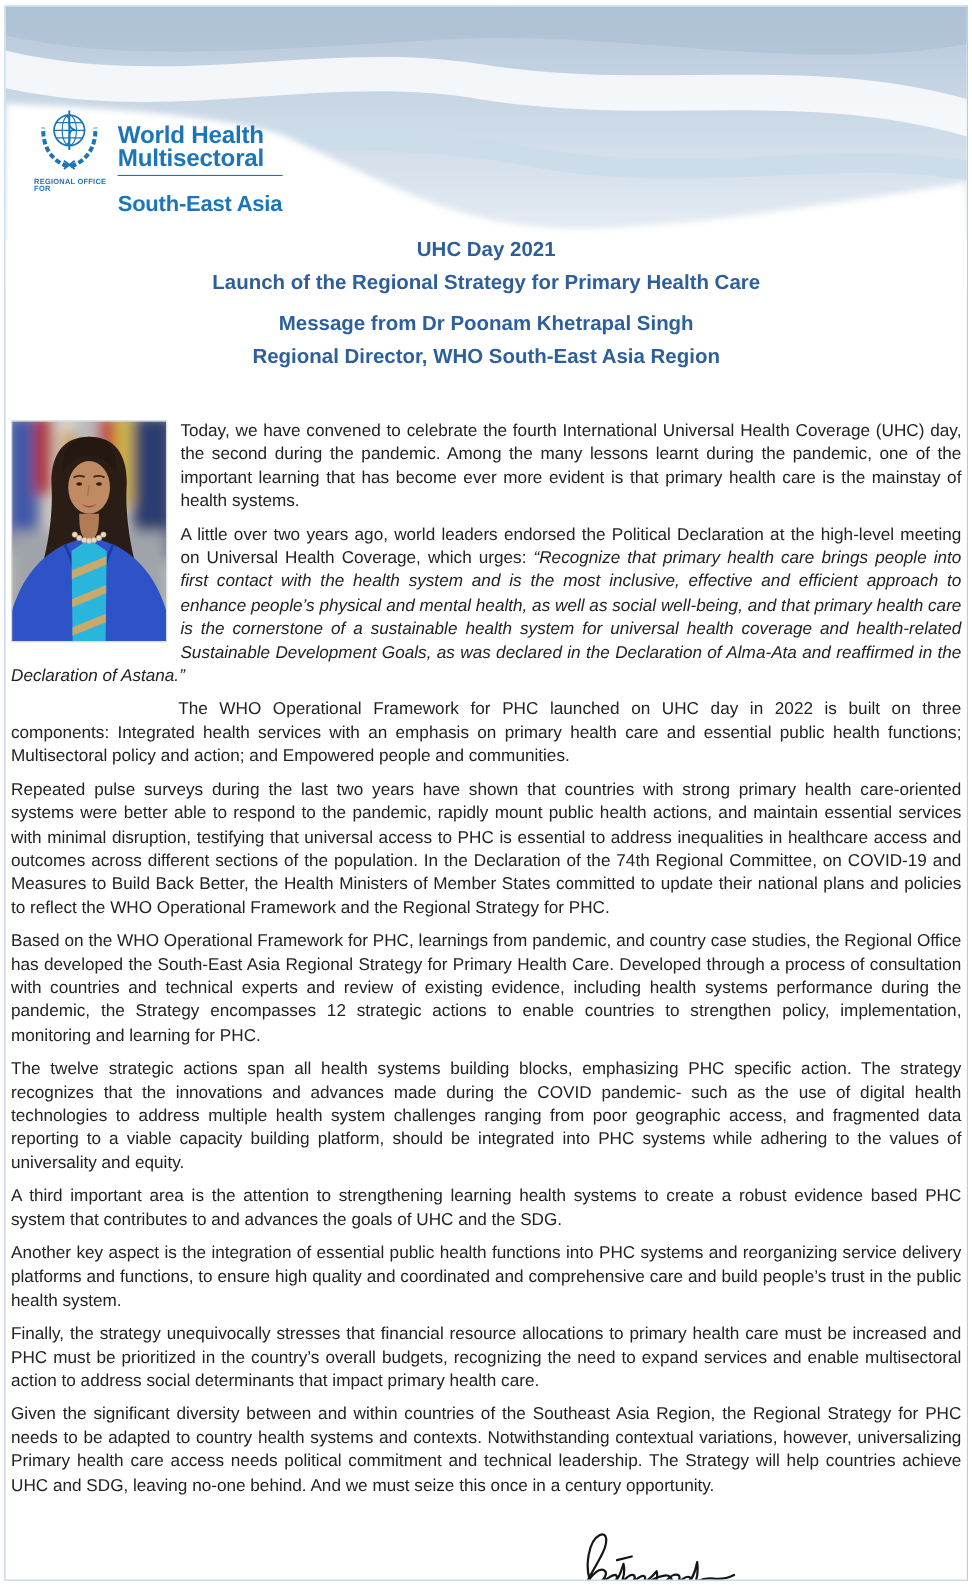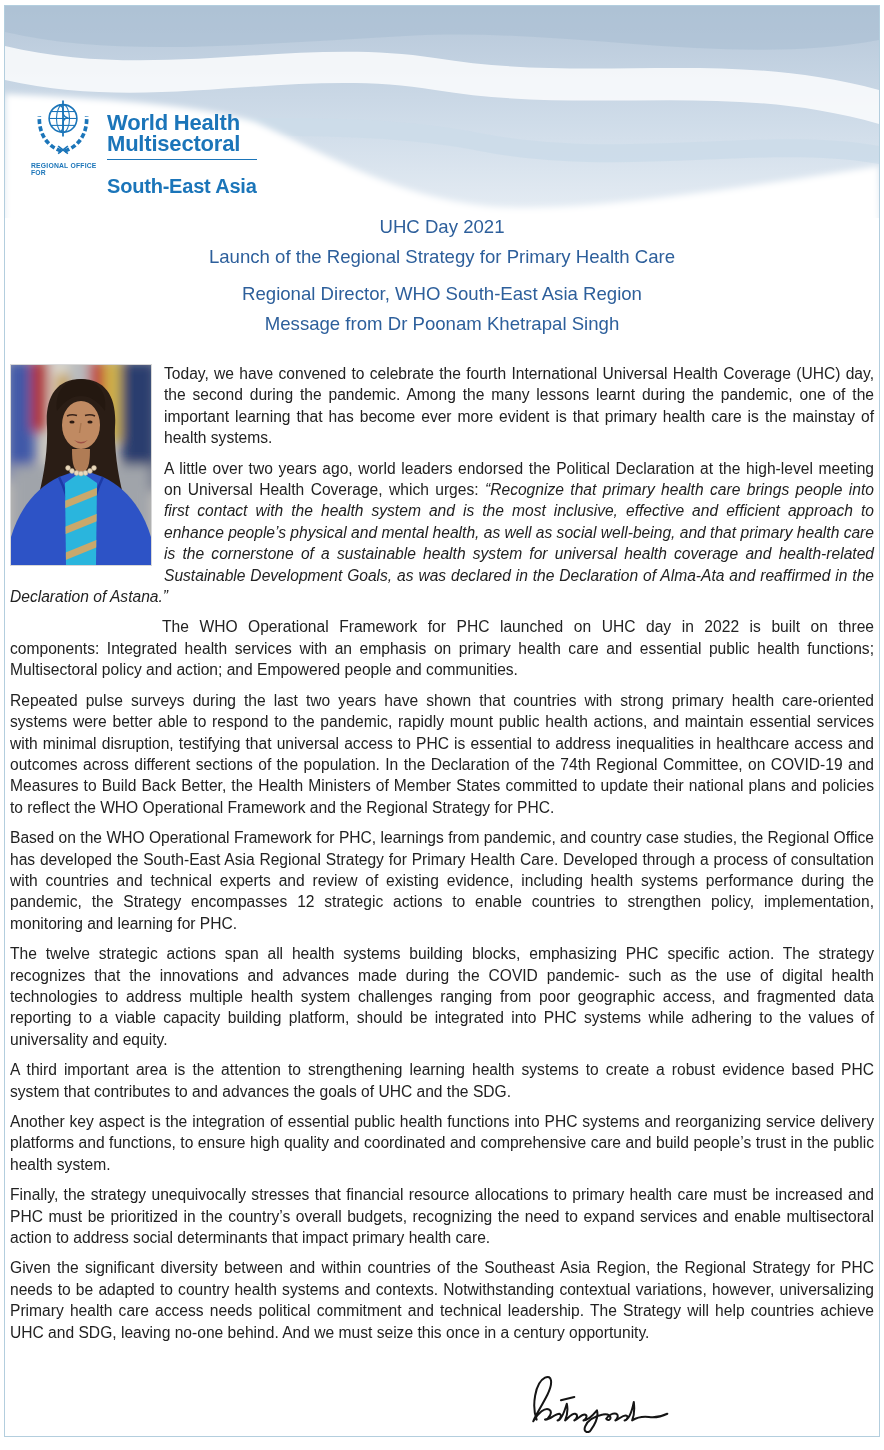--- a/index.html
+++ b/index.html
@@ -36,24 +36,24 @@
   .office-prefix{
     grid-area:prefix;justify-self:end;align-self:start;
     font-size:6.8px;font-weight:bold;letter-spacing:.2px;margin-top:6px;
   }
   .office-name{
     grid-area:name;font-size:20px;font-weight:bold;line-height:20px;
     border-top:1.5px solid var(--logo-blue);margin-top:3px;padding-top:16px;letter-spacing:-.2px;
   }
   
   .titles{text-align:center;margin-top:20px;position:relative;z-index:2}
-  .t-line{font-size:18.6px;font-weight:normal;color:var(--title-blue);line-height:30px}
+  .t-line{font-size:18.6px;font-weight:bold;color:var(--title-blue);line-height:30px}
   .subtitle{margin-top:7px}
   
-  .content{padding:0 5px;margin-top:24px;position:relative;z-index:2}
+  .content{padding:0 5px;margin-top:42px;position:relative;z-index:2}
   .portrait{
     float:left;width:140px;height:200px;margin:2px 13px 3px 1px;
     outline:1px solid #d8d8d8;overflow:hidden;
   }
   .portrait svg{display:block}
   .content p{
     margin:9px 0;font-size:15.6px;line-height:21.4px;
     text-align:justify;color:var(--body-text);
   }
   .content p:first-of-type{margin-top:0}
@@ -107,22 +107,22 @@
       </div>
       <div class="office-prefix">REGIONAL OFFICE FOR</div>
       <div class="office-name">South-East Asia</div>
     </div>
   </div>
 
   <div class="titles">
     <div class="t-line">UHC Day 2021</div>
     <div class="t-line">Launch of the Regional Strategy for Primary Health Care</div>
     <div class="subtitle">
+      <div class="t-line">Message from Dr Poonam Khetrapal Singh</div>
       <div class="t-line">Regional Director, WHO South-East Asia Region</div>
-      <div class="t-line">Message from Dr Poonam Khetrapal Singh</div>
     </div>
   </div>
 
   <div class="content">
 
     <figure class="portrait">
       <svg width="140" height="200" viewBox="0 0 140 200">
         <defs>
           <filter id="fb" x="-20%" y="-20%" width="140%" height="140%">
               <feGaussianBlur stdDeviation="6"></feGaussianBlur>

